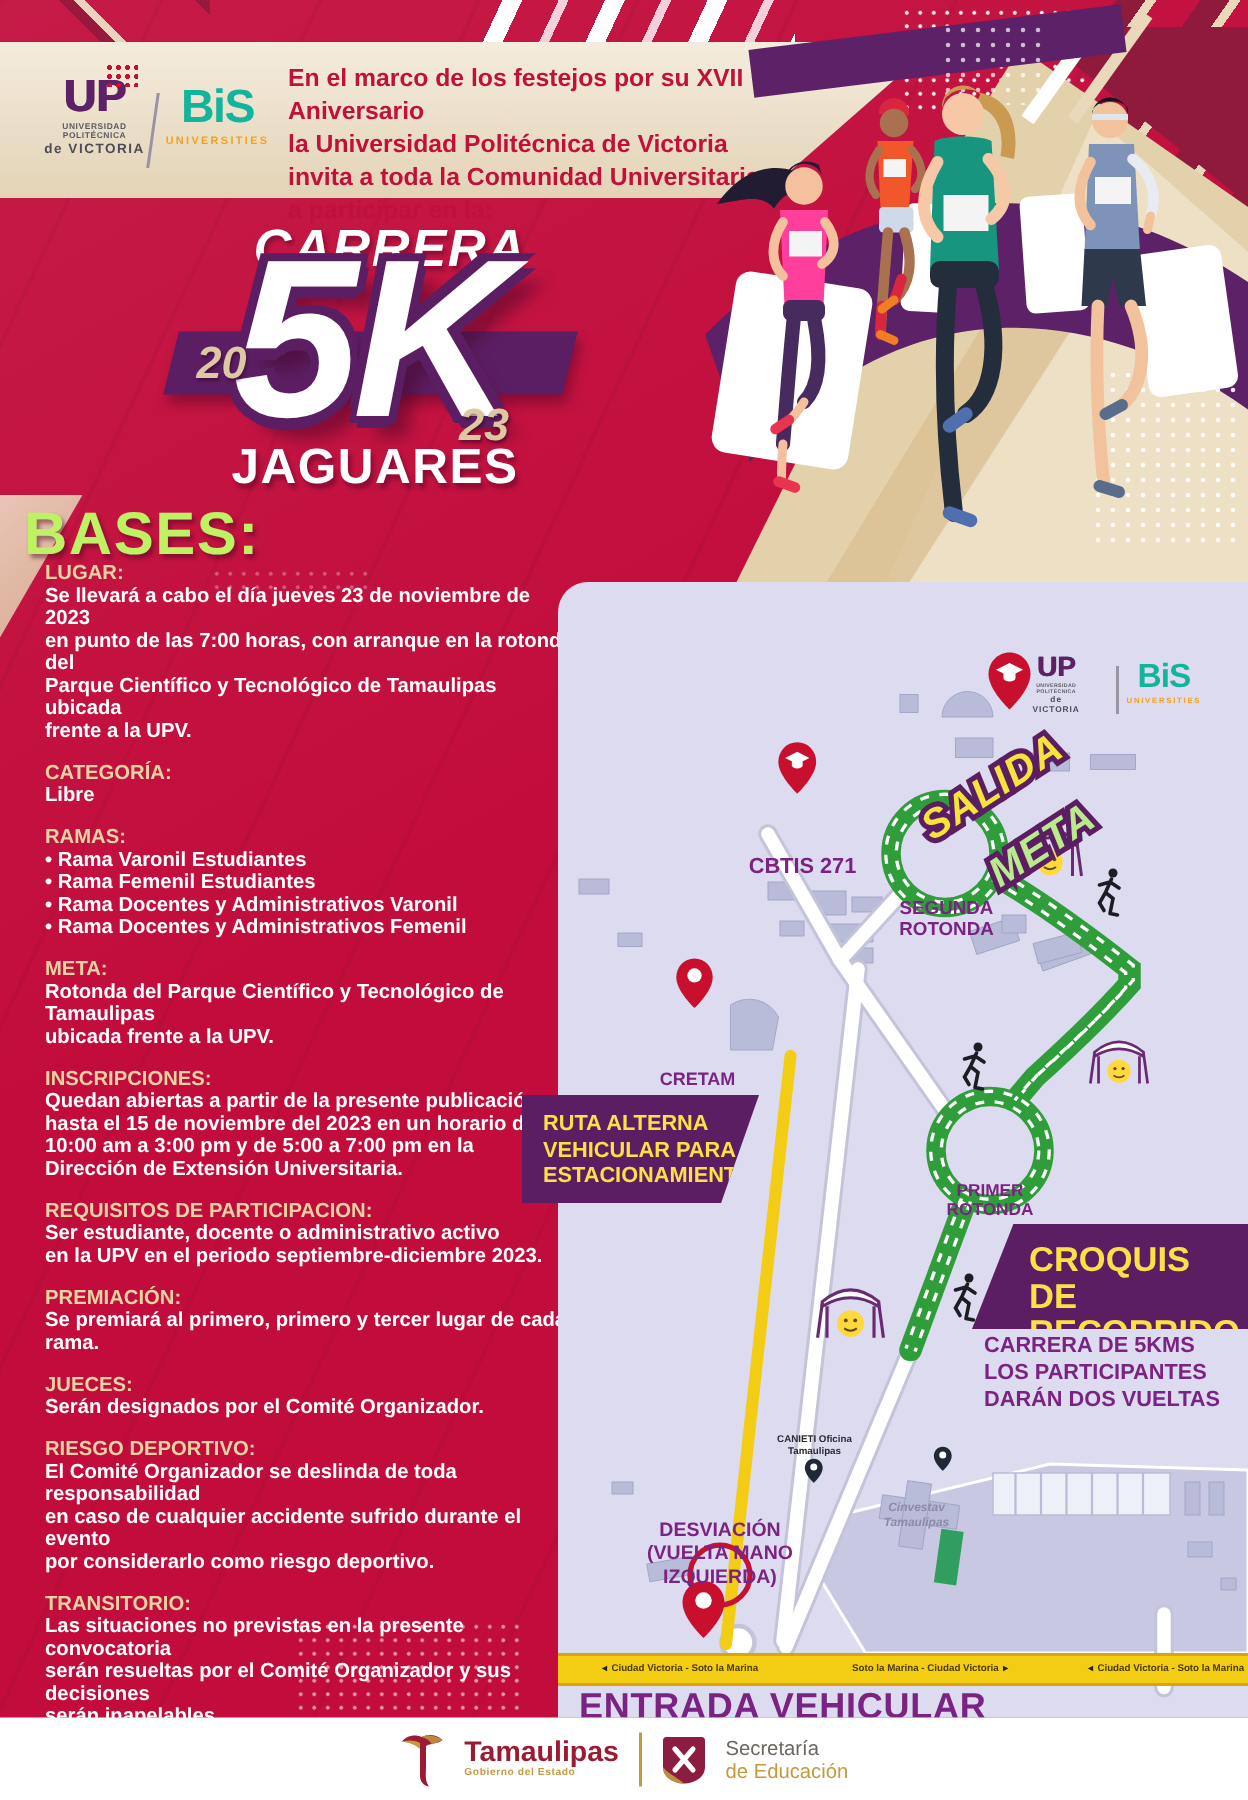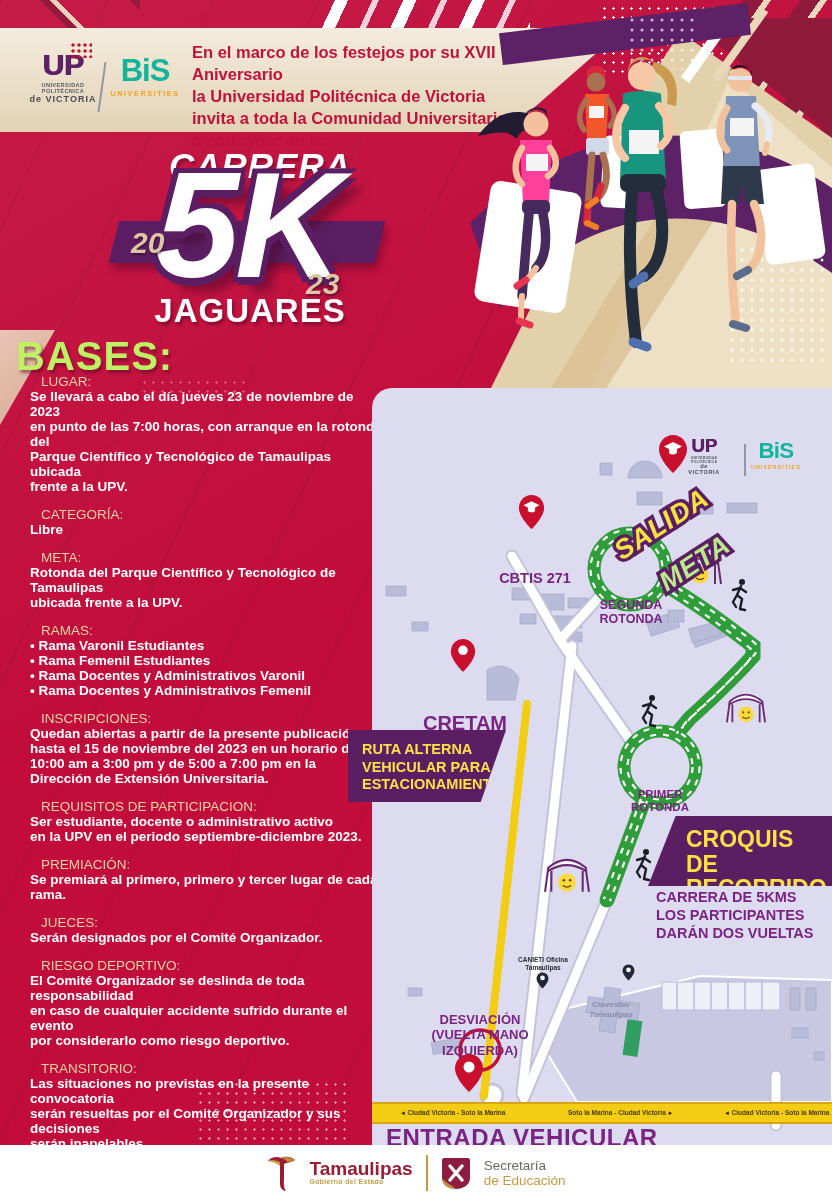--- a/index.html
+++ b/index.html
@@ -37,21 +37,21 @@
     text-shadow:-5px 5px 0 var(--purple),5px 5px 0 var(--purple),-5px -5px 0 var(--purple),
       5px -5px 0 var(--purple),0 8px 0 var(--purple),12px 14px 10px rgba(70,5,40,.5);}
   .yr{font-size:30px;font-style:italic;font-weight:900;color:#dcc9a4;text-shadow:1px 2px 2px rgba(50,0,40,.5);}
   .jaguares{left:130px;top:292px;width:240px;text-align:center;color:#fff;font-size:33px;
     font-weight:900;letter-spacing:1px;text-shadow:2px 3px 3px rgba(90,8,40,.55);}
   .bases-h{left:16px;top:334px;font-size:40px;font-weight:900;color:#bef264;letter-spacing:1px;
     text-shadow:2px 3px 3px rgba(80,5,35,.5);}
   
   .col{left:30px;top:374px;width:352px;position:absolute;}
   .sec{position:static;margin-bottom:13px;}
-  .sec-l{position:static;display:block;font-size:13.5px;line-height:15px;font-weight:400;color:var(--beige-text);margin-left:11px;}
+  .sec-l{position:static;display:block;font-size:13.5px;line-height:15px;font-weight:700;color:var(--beige-text);}
   .sec-b{position:static;display:block;font-size:13.5px;line-height:15px;font-weight:700;color:#fff;}
   
   .map{left:372px;top:388px;width:460px;height:757px;background:var(--map-bg);border-top-left-radius:20px;}
   .map-label{font-weight:800;color:var(--purple-label);text-align:center;margin-top:34px;}
   .gray-label{font-weight:700;color:#8b8ba6;text-align:center;}
   .tiny-label{font-weight:700;color:#2b2b33;text-align:center;}
   .ybar{left:0;top:714px;width:460px;height:22px;background:var(--yellow-road);
     border-top:2px solid #d9a50e;border-bottom:2px solid #d9a50e;}
   .street{top:721px;font-size:6.5px;font-weight:700;color:#4a3b05;}
   .arrow{position:static;font-size:6px;color:#222;}
@@ -209,30 +209,30 @@
         <span class="sec-b pre">Se llevará a cabo el día jueves 23 de noviembre de 2023
 en punto de las 7:00 horas, con arranque en la rotonda del
 Parque Científico y Tecnológico de Tamaulipas ubicada
 frente a la UPV.</span>
       </div>
     <div class="sec">
         <span class="sec-l">CATEGORÍA:</span>
         <span class="sec-b pre">Libre</span>
       </div>
     <div class="sec">
-        <span class="sec-l">META:</span>
-        <span class="sec-b pre">Rotonda del Parque Científico y Tecnológico de Tamaulipas
-ubicada frente a la UPV.</span>
-      </div>
-    <div class="sec">
         <span class="sec-l">RAMAS:</span>
         <span class="sec-b pre">• Rama Varonil Estudiantes
 • Rama Femenil Estudiantes
 • Rama Docentes y Administrativos Varonil
 • Rama Docentes y Administrativos Femenil</span>
+      </div>
+    <div class="sec">
+        <span class="sec-l">META:</span>
+        <span class="sec-b pre">Rotonda del Parque Científico y Tecnológico de Tamaulipas
+ubicada frente a la UPV.</span>
       </div>
     <div class="sec">
         <span class="sec-l">INSCRIPCIONES:</span>
         <span class="sec-b pre">Quedan abiertas a partir de la presente publicación y
 hasta el 15 de noviembre del 2023 en un horario de
 10:00 am a 3:00 pm y de 5:00 a 7:00 pm en la
 Dirección de Extensión Universitaria.</span>
       </div>
     <div class="sec">
         <span class="sec-l">REQUISITOS DE PARTICIPACION:</span>
@@ -431,21 +431,21 @@
     <svg style="left:228px;top:94px;" width="180" height="130" viewBox="0 0 180 130">
       <text transform="rotate(-33 52 52)" x="12" y="58" font-family="Liberation Sans,sans-serif" font-size="27" font-weight="900" font-style="italic" fill="#f6e33b" stroke="#5c1e63" stroke-width="7" paint-order="stroke" letter-spacing="1">SALIDA</text>
       <text transform="rotate(-33 85 85)" x="56" y="96" font-family="Liberation Sans,sans-serif" font-size="27" font-weight="900" font-style="italic" fill="#b9ea8c" stroke="#5c1e63" stroke-width="7" paint-order="stroke" letter-spacing="1">META</text>
     </svg>
 
     <div class="map-label" style="left:118px;top:148px;width:90px;font-size:14.5px;">CBTIS 271</div>
     <div class="map-label pre" style="left:214px;top:176px;width:90px;font-size:12.5px;line-height:1.15;">SEGUNDA
 ROTONDA</div>
     <div class="map-label pre" style="left:248px;top:366px;width:80px;font-size:11.5px;line-height:1.15;">PRIMER
 ROTONDA</div>
-    <div class="map-label" style="left:48px;top:290px;width:90px;font-size:20px;">CRETAM</div>
+    <div class="map-label" style="left:48px;top:290px;width:90px;font-size:12px;">CRETAM</div>
     <div class="map-label pre" style="left:43px;top:590px;width:130px;font-size:13px;line-height:1.18;">DESVIACIÓN
 (VUELTA MANO
 IZQUIERDA)</div>
     <div class="tiny-label pre" style="left:136px;top:568px;width:70px;font-size:6.5px;line-height:1.2;">CANIETI Oficina
 Tamaulipas</div>
     <div class="gray-label pre" style="left:206px;top:612px;width:66px;font-size:8px;line-height:1.2;font-style:italic;">Cinvestav
 Tamaulipas</div>
 
     <div class="ybar"></div>
     <div class="street" style="left:28px;">

